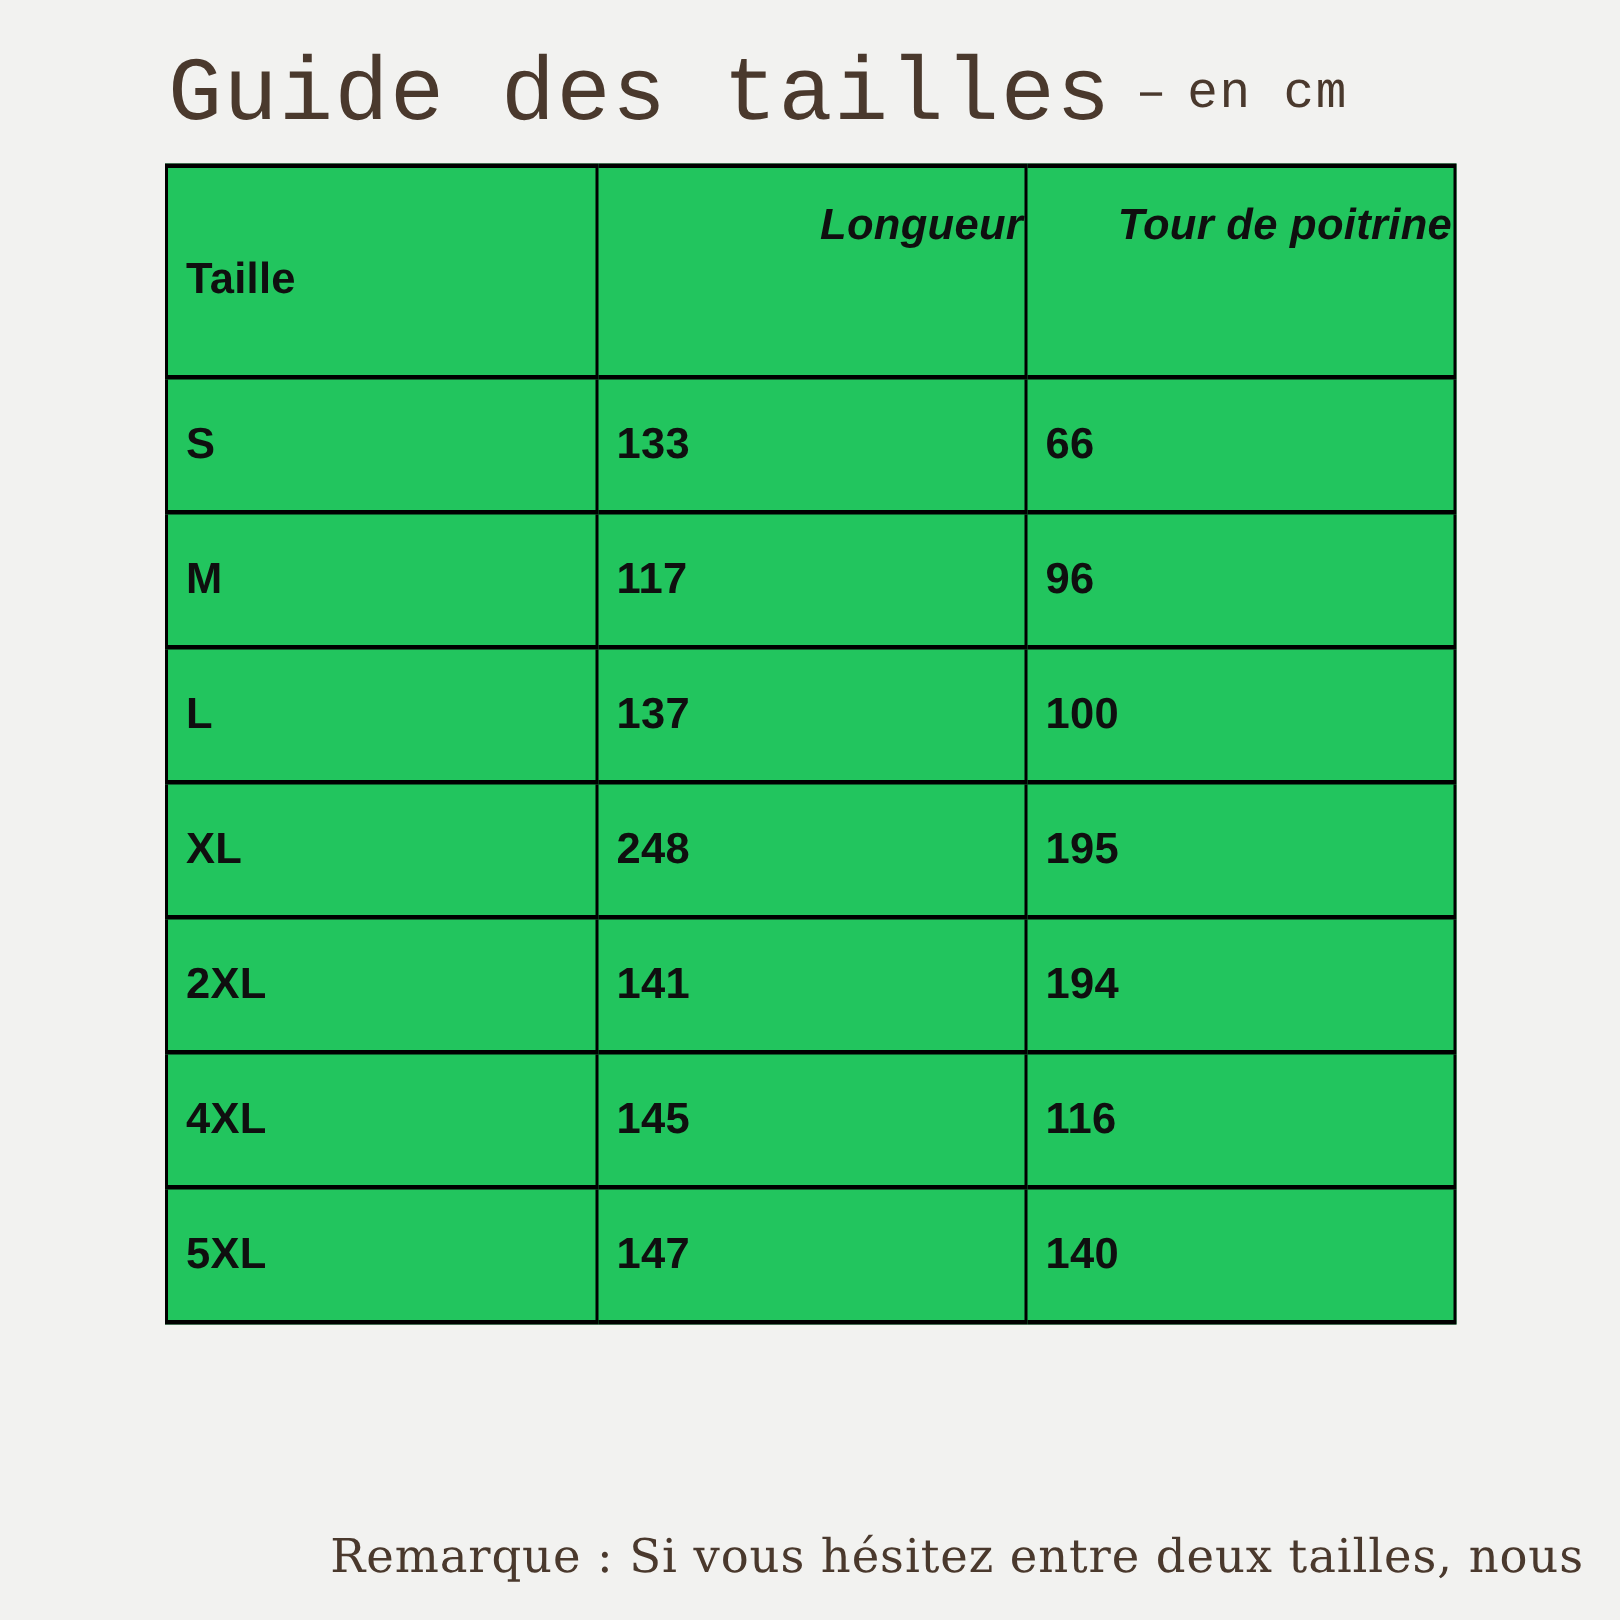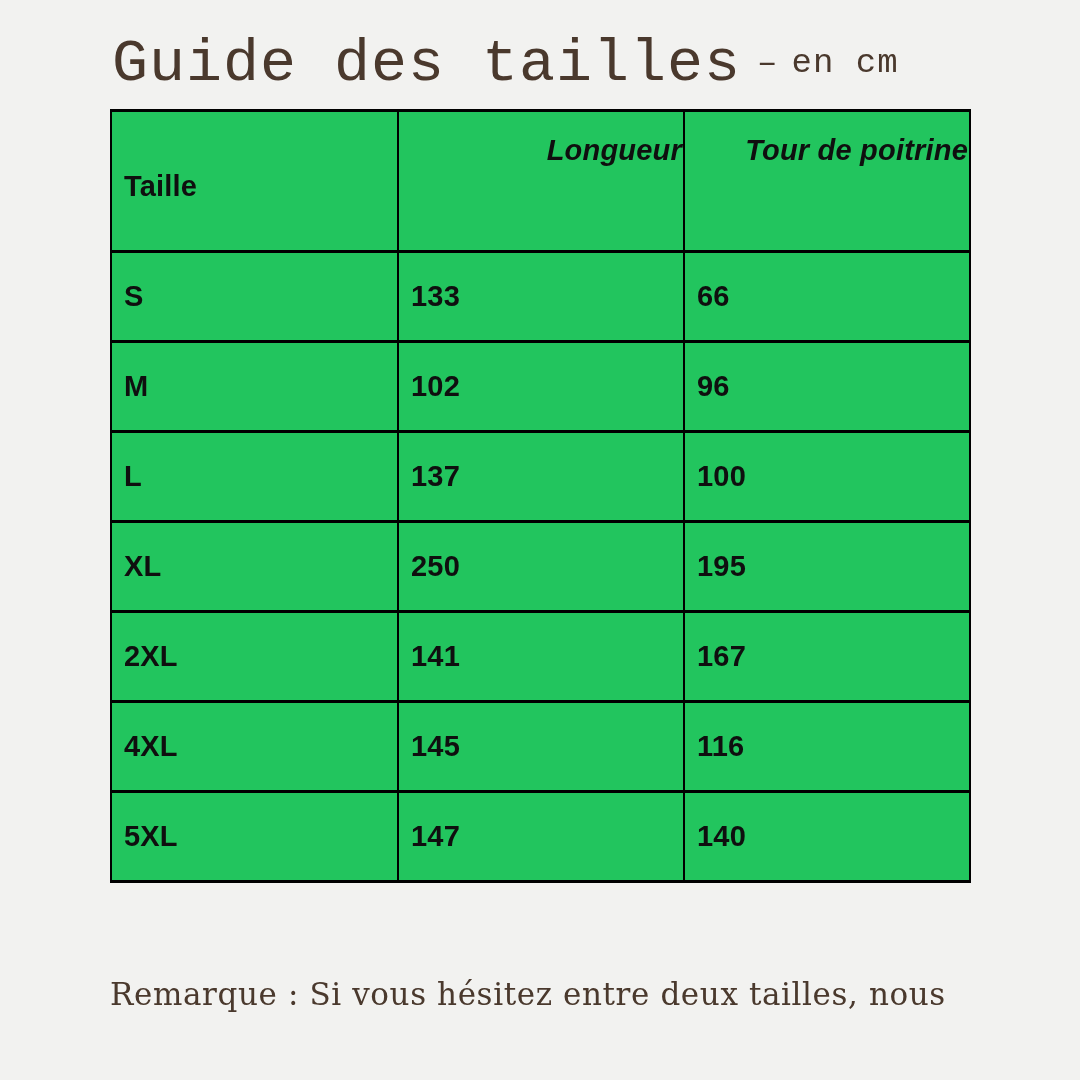--- a/index.html
+++ b/index.html
@@ -83,23 +83,23 @@
   .size-table td {
     text-align: left;
     vertical-align: middle;
     padding-left: 12px;
   }
 
   
   .note {
     position: absolute;
     left: 0;
-    top: 972px;
+    top: 1016px;
     width: 1056px;
-    text-align: center;
+    text-align: right;
     color: #4a392d;
     font-family: "DejaVu Serif", serif;
     font-size: 31px;
     font-weight: 400;
     letter-spacing: 0.6px;
     line-height: 45px;
   }
 </style>
 </head>
 <body>
@@ -125,40 +125,40 @@
     </thead>
     <tbody>
     <tr>
       <td>S</td>
       <td>133</td>
       <td>66</td>
     </tr>
 
     <tr>
       <td>M</td>
-      <td>102</td>
+      <td>117</td>
       <td>96</td>
     </tr>
 
     <tr>
       <td>L</td>
       <td>137</td>
       <td>100</td>
     </tr>
 
     <tr>
       <td>XL</td>
-      <td>250</td>
+      <td>248</td>
       <td>195</td>
     </tr>
 
     <tr>
       <td>2XL</td>
       <td>141</td>
-      <td>167</td>
+      <td>194</td>
     </tr>
 
 
     <tr>
       <td>4XL</td>
       <td>145</td>
       <td>116</td>
     </tr>
 
     <tr>

